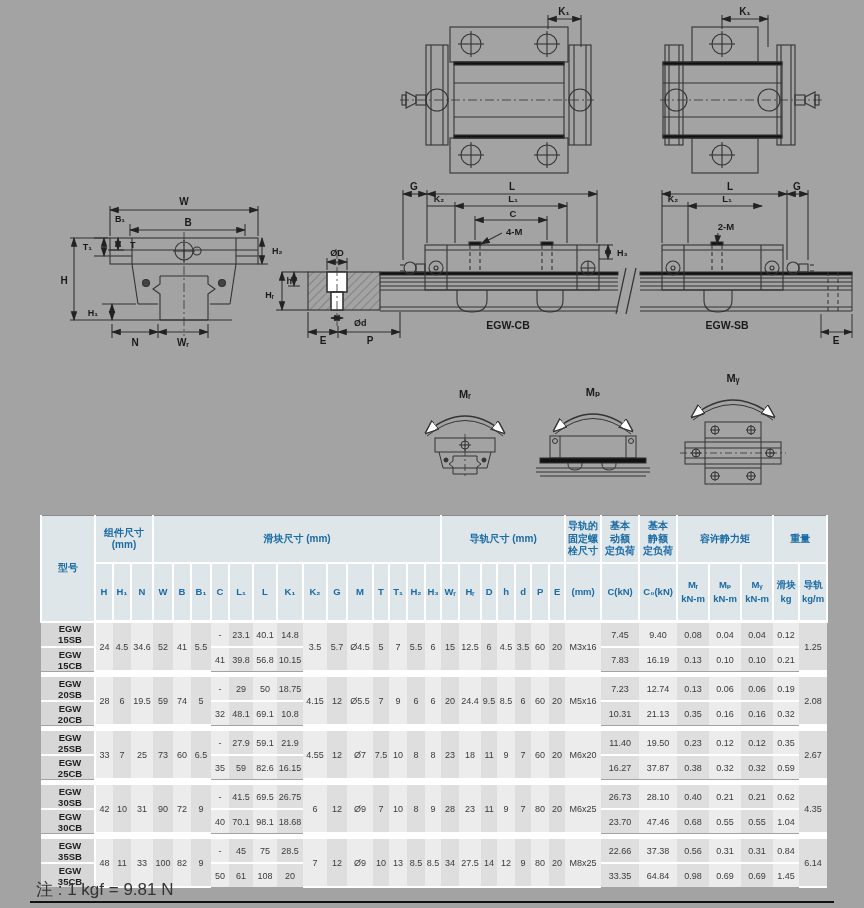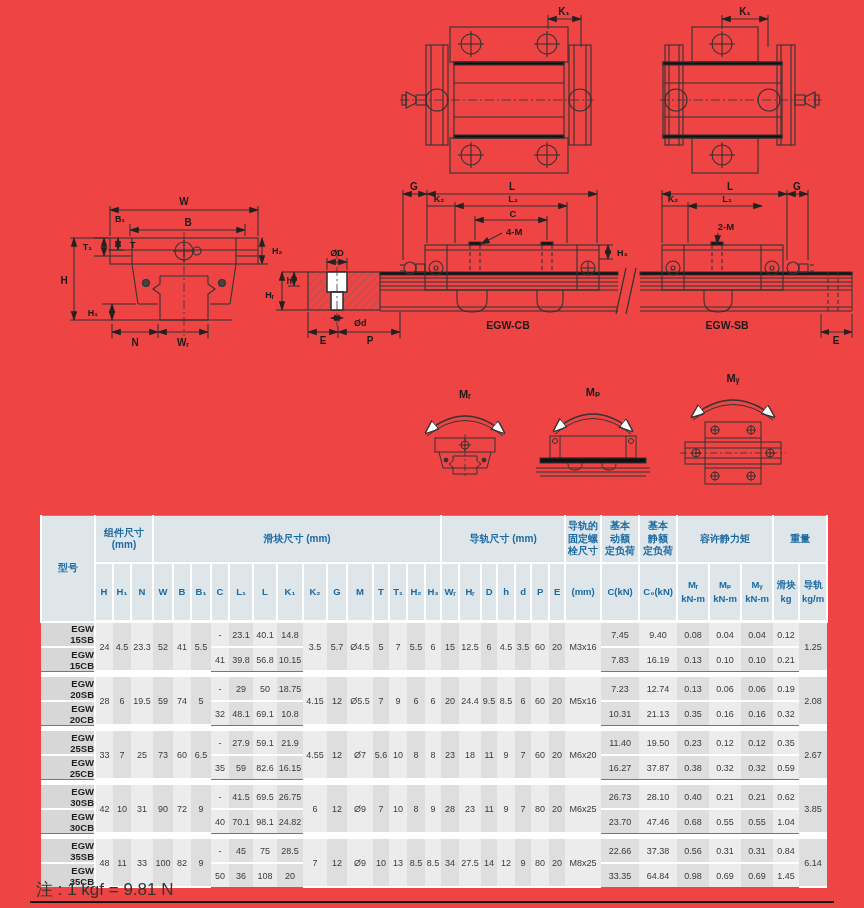--- a/index.html
+++ b/index.html
@@ -1,33 +1,33 @@
 <!DOCTYPE html>
 <html><head>
 <meta charset="utf-8">
 <style>
   html,body{margin:0;padding:0;background:#fff;}
-  #page{position:relative;width:864px;height:908px;background:#ef4444;overflow:hidden;
+  #page{position:relative;width:864px;height:908px;background:#a3a3a3;overflow:hidden;
         font-family:"Liberation Sans","DejaVu Sans",sans-serif;}
   svg text{font-family:"Liberation Sans","DejaVu Sans",sans-serif;font-weight:bold;fill:#1a1a1a;}
   .dwg{position:absolute;}
   
   #table-wrap{position:absolute;left:40px;top:515px;width:786px;}
   table#spec-table{border-collapse:collapse;table-layout:fixed;width:786px;border-top:1px solid #8b8b8b;}
   #spec-table th,#spec-table td{padding:0;margin:0;overflow:hidden;}
   #spec-table thead th{background:#dee6ea;color:#1a6aa3;font-weight:bold;
       border-left:2px solid #fff;border-right:2px solid #fff;text-align:center;vertical-align:middle;}
   #spec-table tr.h1 th{font-size:10px;height:46px;border-bottom:2px solid #fff;white-space:pre-line;line-height:1.25;}
   #spec-table tr.h2 th{font-size:9.5px;height:56px;border-bottom:3px solid #fff;white-space:pre-line;line-height:1.5;}
   #spec-table th.model-h{font-size:11px;}
   #spec-table tbody td{font-size:9px;color:#3a3a3a;text-align:center;vertical-align:middle;height:23px;}
   #spec-table tbody tr.r1 td{border-bottom:2px solid #fff;}
   #spec-table td.lt{background:#ececec;}
   #spec-table td.dk{background:#dedede;}
-  #spec-table td.model{background:#d7d7d7;color:#1e1e1e;font-weight:bold;text-align:right;
+  #spec-table td.model{background:#d7d7d7;color:#1e1e1e;font-weight:bold;text-align:center;
       padding-left:5px;font-size:9.5px;border-right:2px solid #fff;}
   #spec-table tr.spacer td{height:5px;background:#fff;border:none;}
   #note{position:absolute;left:36px;top:878px;font-size:17px;color:#333;}
   #bottom-rule{position:absolute;left:30px;top:901px;width:804px;height:2px;background:#111;}
 </style>
 </head>
 <body>
 
 <div id="page">
 
@@ -522,21 +522,21 @@
 kg</th>
             <th>导轨
 kg/m</th>
           </tr>
         </thead>
         <tbody>
           <tr class="r1">
             <td class="model">EGW 15SB</td>
             <td rowspan="2" class="lt">24</td>
             <td rowspan="2" class="dk">4.5</td>
-            <td rowspan="2" class="lt">23.3</td>
+            <td rowspan="2" class="lt">34.6</td>
             <td rowspan="2" class="dk">52</td>
             <td rowspan="2" class="lt">41</td>
             <td rowspan="2" class="dk">5.5</td>
             <td class="lt">-</td>
             <td class="dk">23.1</td>
             <td class="lt">40.1</td>
             <td class="dk">14.8</td>
             <td rowspan="2" class="lt">3.5</td>
             <td rowspan="2" class="dk">5.7</td>
             <td rowspan="2" class="lt">Ø4.5</td>
@@ -635,21 +635,21 @@
             <td rowspan="2" class="dk">73</td>
             <td rowspan="2" class="lt">60</td>
             <td rowspan="2" class="dk">6.5</td>
             <td class="lt">-</td>
             <td class="dk">27.9</td>
             <td class="lt">59.1</td>
             <td class="dk">21.9</td>
             <td rowspan="2" class="lt">4.55</td>
             <td rowspan="2" class="dk">12</td>
             <td rowspan="2" class="lt">Ø7</td>
-            <td rowspan="2" class="dk">5.6</td>
+            <td rowspan="2" class="dk">7.5</td>
             <td rowspan="2" class="lt">10</td>
             <td rowspan="2" class="dk">8</td>
             <td rowspan="2" class="lt">8</td>
             <td rowspan="2" class="dk">23</td>
             <td rowspan="2" class="lt">18</td>
             <td rowspan="2" class="dk">11</td>
             <td rowspan="2" class="lt">9</td>
             <td rowspan="2" class="dk">7</td>
             <td rowspan="2" class="lt">60</td>
             <td rowspan="2" class="dk">20</td>
@@ -704,28 +704,28 @@
             <td rowspan="2" class="dk">7</td>
             <td rowspan="2" class="lt">80</td>
             <td rowspan="2" class="dk">20</td>
             <td rowspan="2" class="lt">M6x25</td>
             <td class="dk">26.73</td>
             <td class="lt">28.10</td>
             <td class="dk">0.40</td>
             <td class="lt">0.21</td>
             <td class="dk">0.21</td>
             <td class="lt">0.62</td>
-            <td rowspan="2" class="dk">3.85</td>
+            <td rowspan="2" class="dk">4.35</td>
           </tr>
           <tr class="r2">
             <td class="model">EGW 30CB</td>
             <td class="lt">40</td>
             <td class="dk">70.1</td>
             <td class="lt">98.1</td>
-            <td class="dk">24.82</td>
+            <td class="dk">18.68</td>
             <td class="dk">23.70</td>
             <td class="lt">47.46</td>
             <td class="dk">0.68</td>
             <td class="lt">0.55</td>
             <td class="dk">0.55</td>
             <td class="lt">1.04</td>
           </tr>
           <tr class="spacer">
             <td colspan="33"></td>
           </tr>
@@ -760,21 +760,21 @@
             <td class="lt">37.38</td>
             <td class="dk">0.56</td>
             <td class="lt">0.31</td>
             <td class="dk">0.31</td>
             <td class="lt">0.84</td>
             <td rowspan="2" class="dk">6.14</td>
           </tr>
           <tr class="r2">
             <td class="model">EGW 35CB</td>
             <td class="lt">50</td>
-            <td class="dk">36</td>
+            <td class="dk">61</td>
             <td class="lt">108</td>
             <td class="dk">20</td>
             <td class="dk">33.35</td>
             <td class="lt">64.84</td>
             <td class="dk">0.98</td>
             <td class="lt">0.69</td>
             <td class="dk">0.69</td>
             <td class="lt">1.45</td>
           </tr>
         </tbody>

